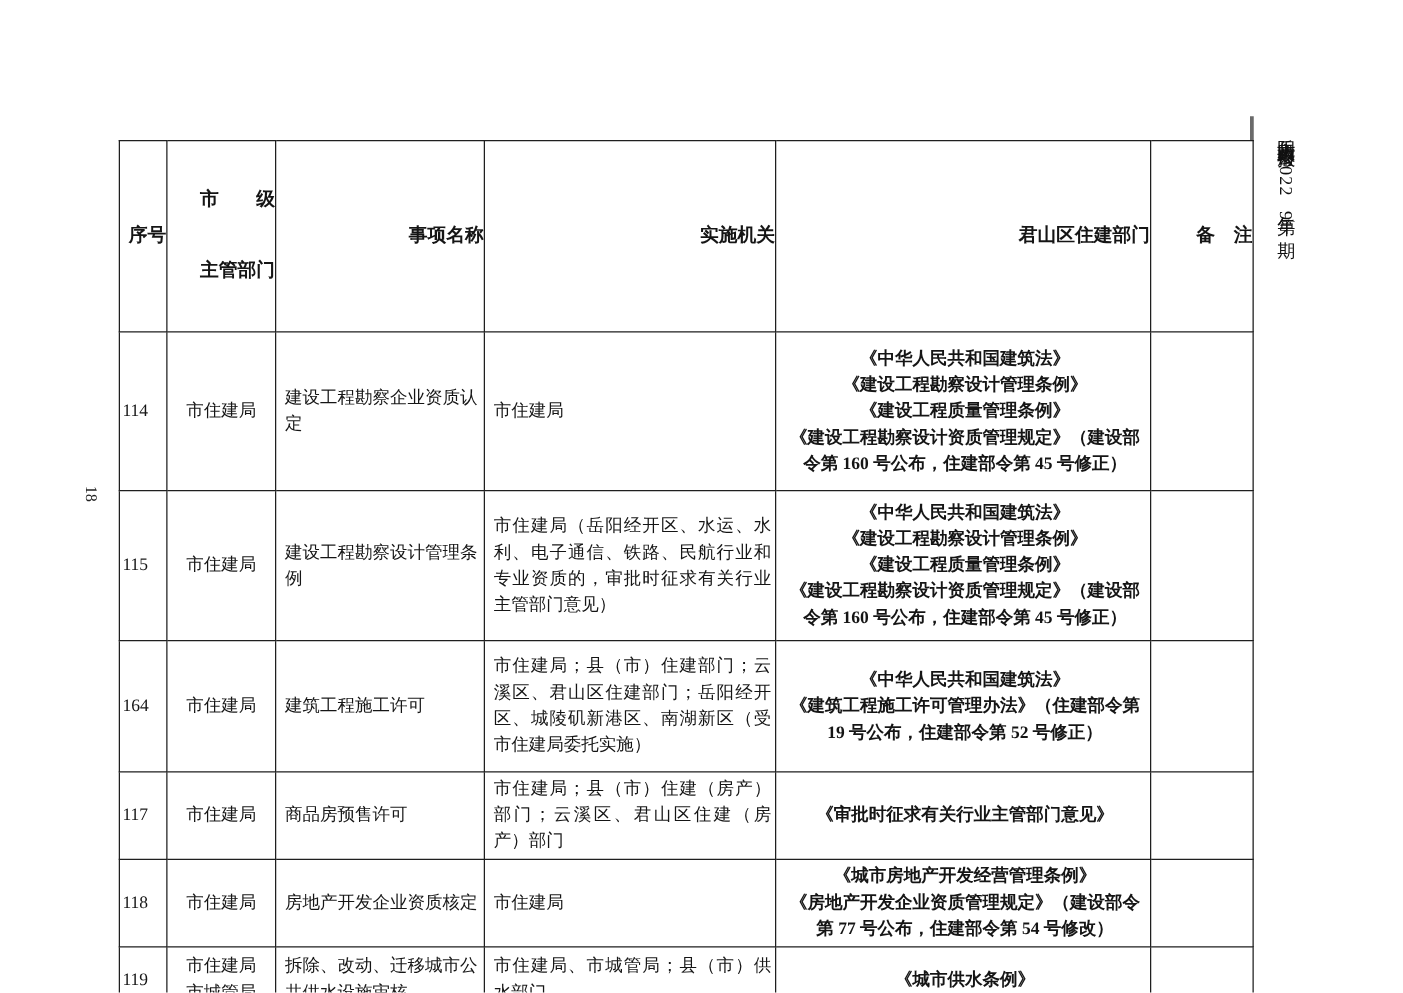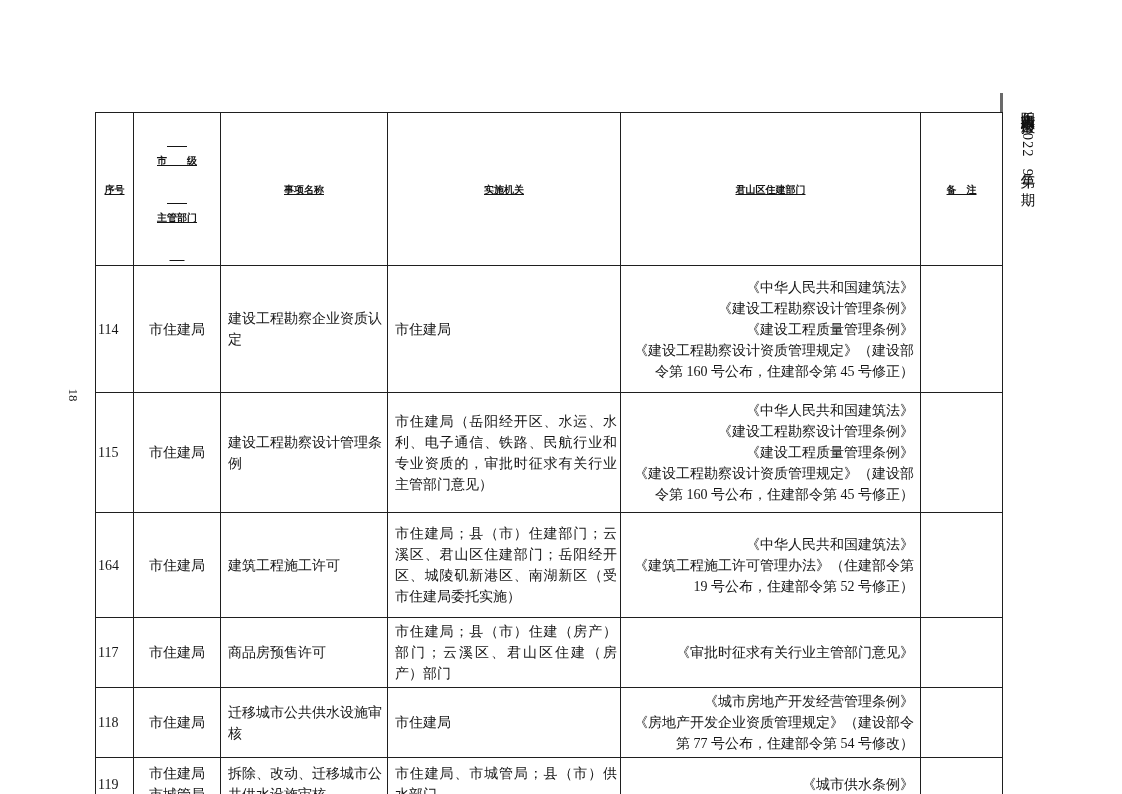--- a/index.html
+++ b/index.html
@@ -36,28 +36,28 @@
     width:907px; border-collapse:collapse; table-layout:fixed;
     background:#ffffff;
   }
   .grid th, .grid td {
     border:1px solid #1f1f1f;
     vertical-align:middle;
     font-size:14px; line-height:21px;
     overflow:hidden;
   }
   .grid th {
-    font-weight:bold; text-align:center; white-space:pre;
-    font-size:10px; line-height:19px; padding:0;text-decoration:underline;
+    font-weight:bold; text-align:right; white-space:pre;
+    font-size:15px; line-height:19px; padding:0;
   }
   td.c-idx   { text-align:left; padding:0 2px; }
   td.c-dept  { text-align:center; padding:0 2px; }
   td.c-item  { text-align:left; padding:2px 5px 2px 7px; text-align:justify; }
   td.c-agency{ text-align:left; padding:2px 3px 2px 7px; text-align:justify; }
-  td.c-basis { text-align:right; padding:2px 6px 2px 9px; }
+  td.c-basis { text-align:center; padding:2px 6px 2px 9px;font-weight:bold; }
   td.c-rem   { padding:0; }
 </style>
 </head>
 <body>
 
 <div class="page">
 
   <div class="pagenum">18</div>
 
   <div class="gutter-rule"></div>
@@ -144,21 +144,21 @@
         <div>《审批时征求有关行业主管部门意见》</div>
       </td>
       <td class="c-rem"></td>
     </tr>
 
     <tr style="height:70px">
       <td class="c-idx">118</td>
       <td class="c-dept">
         <div>市住建局</div>
       </td>
-      <td class="c-item">迁移城市公共供水设施审核</td>
+      <td class="c-item">房地产开发企业资质核定</td>
       <td class="c-agency">市住建局</td>
       <td class="c-basis">
         <div>《城市房地产开发经营管理条例》</div>
         <div>《房地产开发企业资质管理规定》（建设部令第 77 号公布，住建部令第 54 号修改）</div>
       </td>
       <td class="c-rem"></td>
     </tr>
 
     <tr style="height:53px">
       <td class="c-idx">119</td>

